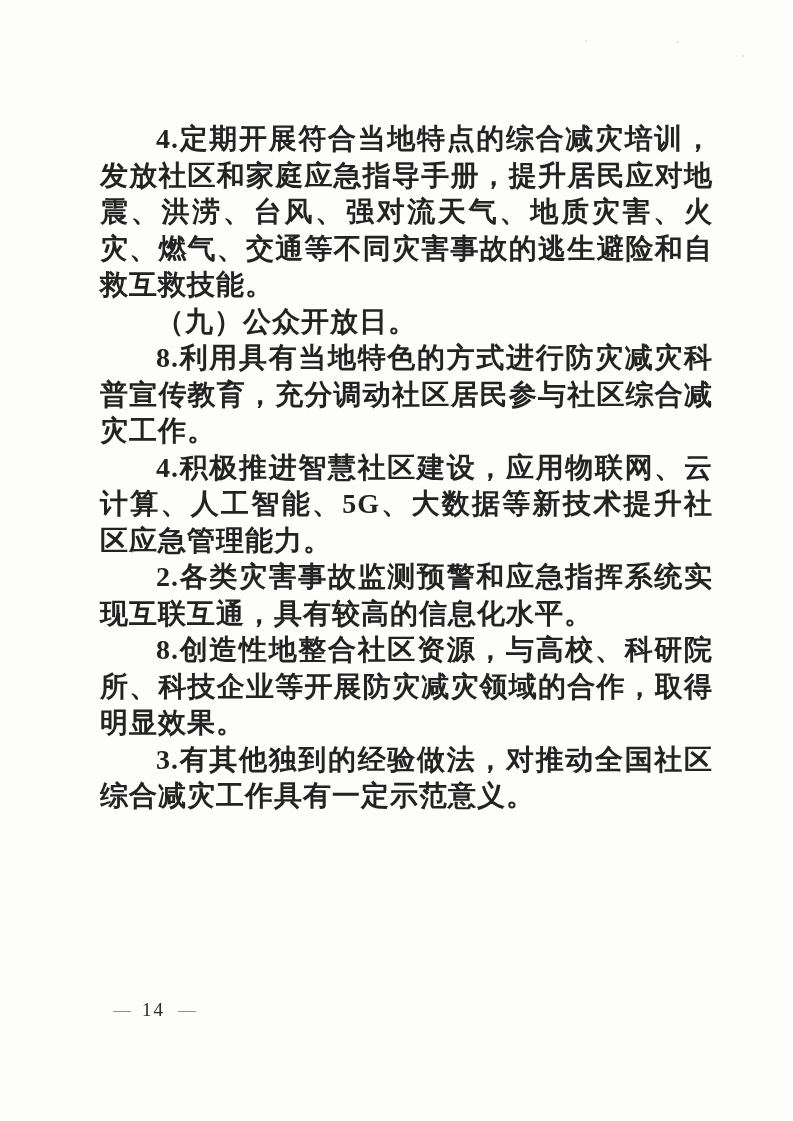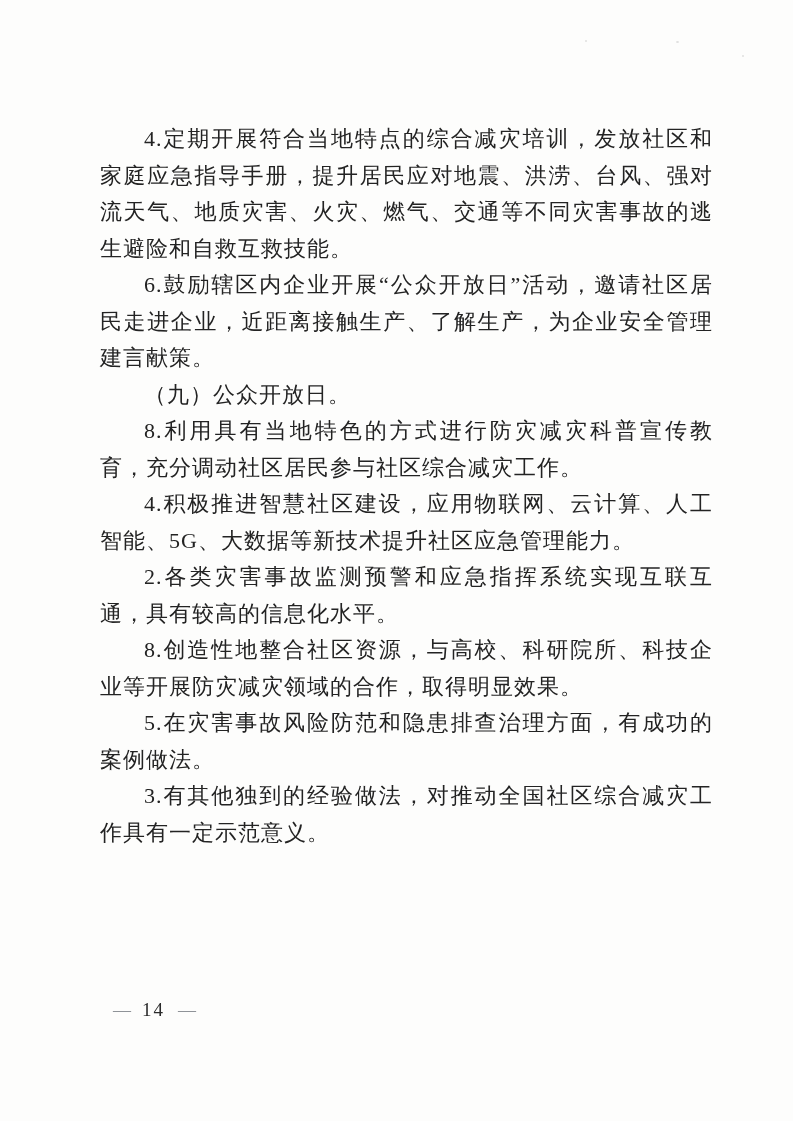--- a/index.html
+++ b/index.html
@@ -17,28 +17,28 @@
     color: #1f1f1f;
   }
   .content {
     position: absolute;
     left: 100px;
     top: 121px;
     width: 613px;
   }
   .para {
     margin: 0;
-    font-size: 22px;
+    font-size: 28px;
     line-height: 36.5px;
     letter-spacing: 1px;
     text-align: justify;
     text-align-last: left;
     text-indent: 2em;
     color: #232323;
-    font-weight: 400;
+    font-weight: 700;
   }
   .footer {
     position: absolute;
     left: 113px;
     top: 999px;
     display: flex;
     align-items: center;
     gap: 13px;
     font-size: 19px;
     color: #2b2b2b;
@@ -62,27 +62,25 @@
   .speck.s2 { left: 585px; top: 40px; width: 2px; height: 2px; }
   .speck.s3 { left: 742px; top: 55px; width: 2px; height: 2px; }
 </style>
 </head>
 <body>
 
 <div class="page">
 
   <div class="content">
     <p class="para">4.定期开展符合当地特点的综合减灾培训，发放社区和家庭应急指导手册，提升居民应对地震、洪涝、台风、强对流天气、地质灾害、火灾、燃气、交通等不同灾害事故的逃生避险和自救互救技能。</p>
-    <p class="para">6.鼓励辖区内企业开展“公众开放日”活动，邀请社区居民走进企业，近距离接触生产、了解生产，为企业安全管理建言献策。</p>
     <p class="para">（九）公众开放日。</p>
     <p class="para">8.利用具有当地特色的方式进行防灾减灾科普宣传教育，充分调动社区居民参与社区综合减灾工作。</p>
     <p class="para">4.积极推进智慧社区建设，应用物联网、云计算、人工智能、5G、大数据等新技术提升社区应急管理能力。</p>
     <p class="para">2.各类灾害事故监测预警和应急指挥系统实现互联互通，具有较高的信息化水平。</p>
     <p class="para">8.创造性地整合社区资源，与高校、科研院所、科技企业等开展防灾减灾领域的合作，取得明显效果。</p>
-    <p class="para">5.在灾害事故风险防范和隐患排查治理方面，有成功的案例做法。</p>
     <p class="para">3.有其他独到的经验做法，对推动全国社区综合减灾工作具有一定示范意义。</p>
   </div>
 
   <div class="footer">
     <span class="dash">—</span>
     <span class="page-num">14</span>
     <span class="dash">—</span>
   </div>
 
   <div class="speck s1"></div>

